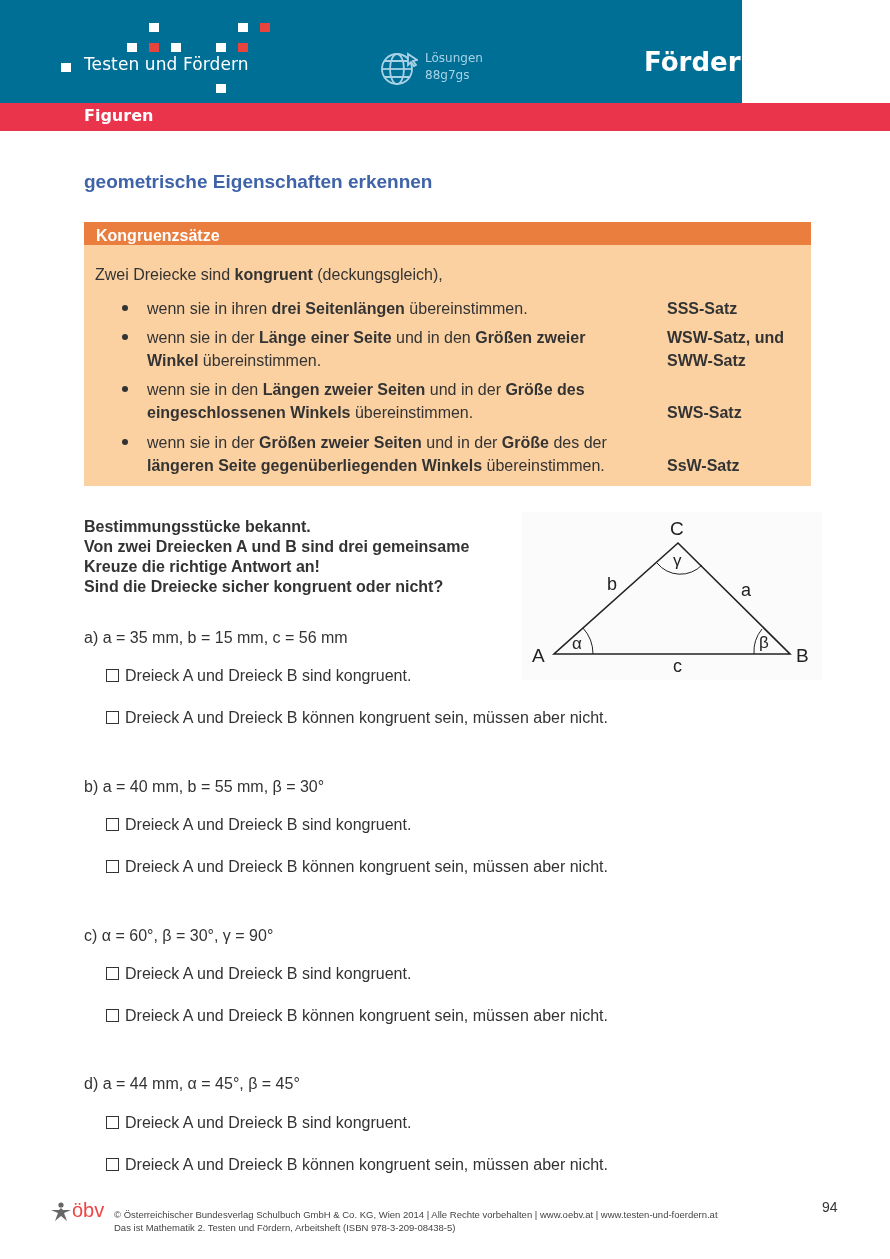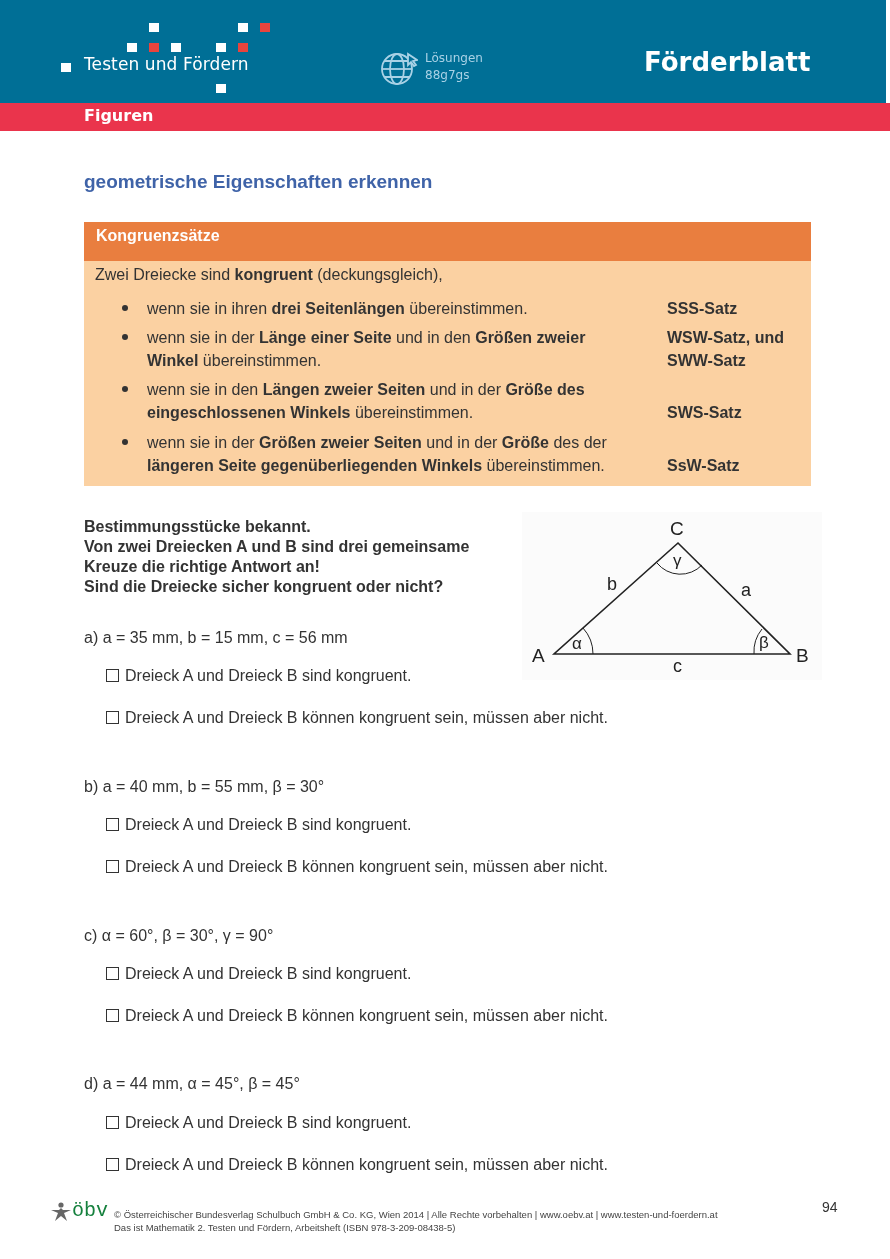--- a/index.html
+++ b/index.html
@@ -1,28 +1,28 @@
 <!DOCTYPE html>
 <html><head>
 <meta charset="utf-8">
 <style>
   html,body{margin:0;padding:0;background:#fff;}
   body{width:890px;height:1259px;position:relative;overflow:hidden;font-family:"Liberation Sans",sans-serif;color:#333;}
-  .header{position:absolute;left:0;top:0;width:886px;height:104px;background:#006f96;}
+  .header{position:absolute;left:0;top:0;width:742px;height:104px;background:#006f96;}
   .redbar{position:absolute;left:0;top:103px;width:890px;height:28px;background:#ea344c;}
   .sq{position:absolute;width:10px;height:9px;background:#fff;}
   .sq.red{background:#e8443d;}
   .logo-text{position:absolute;left:84px;top:54px;font-family:"DejaVu Sans",sans-serif;font-size:17px;color:#fff;letter-spacing:0.1px;}
   .globe{position:absolute;left:380px;top:50px;width:38px;height:38px;}
   .sol{position:absolute;left:425px;top:50px;font-family:"DejaVu Sans",sans-serif;font-size:12px;line-height:17px;color:#a9d2e6;}
   .title{position:absolute;left:644px;top:47px;font-family:"DejaVu Sans",sans-serif;font-weight:bold;font-size:26px;color:#fff;}
   .figuren{position:absolute;left:84px;top:106px;font-family:"DejaVu Sans",sans-serif;font-weight:bold;font-size:16px;color:#fff;}
   .subtitle{position:absolute;left:84px;top:171px;font-size:19px;font-weight:bold;color:#3f63a8;}
   .kbox{position:absolute;left:84px;top:222px;width:727px;height:264px;background:#fbd1a2;}
-  .khead{height:39px;background:#e97e3f;color:#fff;font-weight:bold;font-size:16px;line-height:28px;padding-left:12px;}
+  .khead{height:23px;background:#e97e3f;color:#fff;font-weight:bold;font-size:16px;line-height:28px;padding-left:12px;}
   .kintro{position:absolute;left:11px;top:44px;font-size:16px;}
   .krow{position:absolute;left:0;width:727px;font-size:16px;line-height:23px;}
   .bullet{position:absolute;left:37px;width:8px;height:8px;}
   .bullet::before{content:"";position:absolute;left:1px;top:0;width:6px;height:6px;border-radius:50%;background:#333;}
   .ktext{position:absolute;left:63px;width:530px;}
   .ksatz{position:absolute;left:583px;font-weight:bold;}
   b{font-weight:bold;text-align:center;}
   .task{position:absolute;left:84px;top:517px;font-size:16px;font-weight:bold;line-height:20px;}
   .tri{position:absolute;left:522px;top:512px;width:300px;height:168px;background:#fbfbfb;}
   .q{position:absolute;left:84px;font-size:16px;}
@@ -138,19 +138,19 @@
 
 <div class="q" style="top:1075px">d) a = 44 mm, α = 45°, β = 45°</div>
 <div class="opt" style="top:1114px"><span class="cb"></span><span>Dreieck A und Dreieck B sind kongruent.</span></div>
 <div class="opt" style="top:1156px"><span class="cb"></span><span>Dreieck A und Dreieck B können kongruent sein, müssen aber nicht.</span></div>
 
 <div class="footer-logo">
   <svg width="22" height="20" viewBox="0 0 22 20" style="position:absolute;left:2px;top:2px">
     <circle cx="11" cy="3" r="2.6" fill="#666"></circle>
     <path d="M1 8 L9 8 L11 6 L13 8 L21 8 L14 11 L17 19 L11 14 L5 19 L8 11 Z" fill="#666"></path>
   </svg>
-  <span style="position:absolute;left:24px;top:-1px;font-family:Liberation Mono, monospace;font-size:20px;color:#15803d;">öbv</span>
+  <span style="position:absolute;left:24px;top:-1px;font-family:Liberation Sans, sans-serif;font-size:20px;color:#ef4444;">öbv</span>
 </div>
 <div class="copy">
   <div>© Österreichischer Bundesverlag Schulbuch GmbH &amp; Co. KG, Wien 2014 | Alle Rechte vorbehalten | www.oebv.at | www.testen-und-foerdern.at</div>
   <div>Das ist Mathematik 2. Testen und Fördern, Arbeitsheft (ISBN 978-3-209-08438-5)</div>
 </div>
 <div class="page">94</div>
 
 </body></html>

